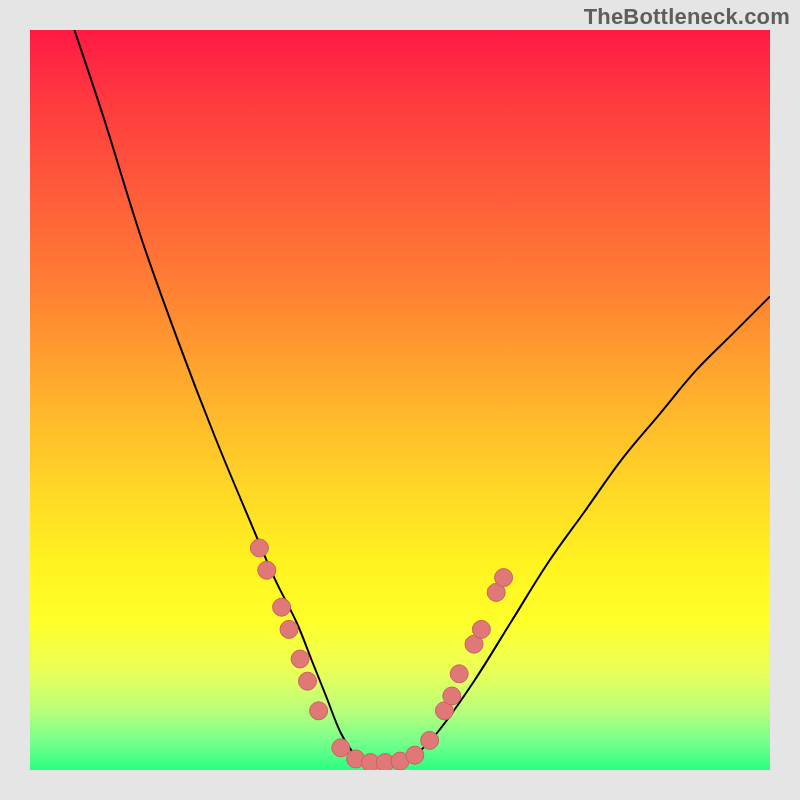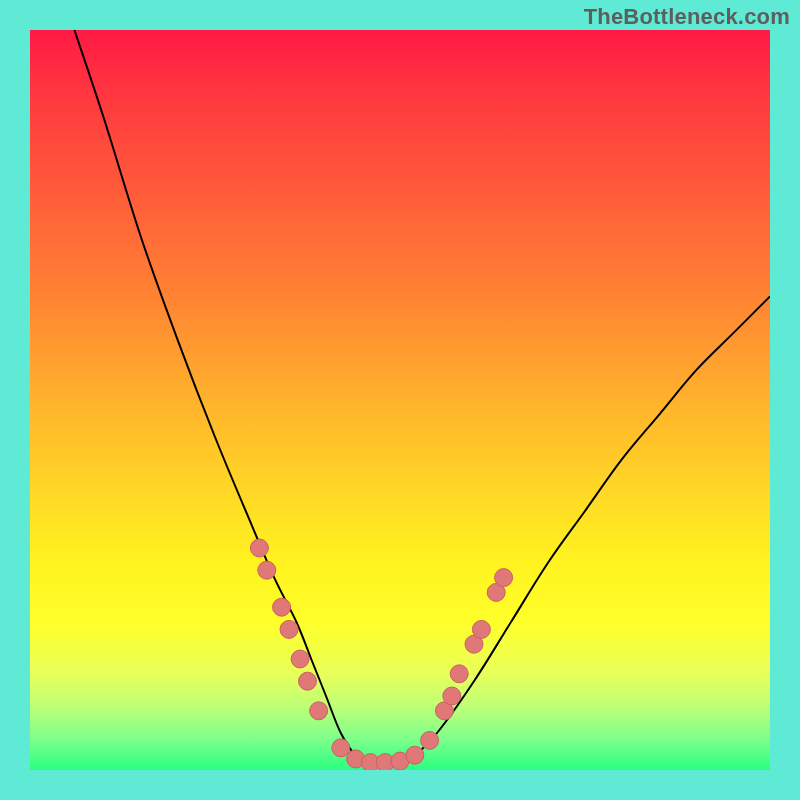--- a/index.html
+++ b/index.html
@@ -10,21 +10,21 @@
     background: #000;
     overflow: hidden;
     font-family: Arial, sans-serif;
   }
   .frame {
     position: absolute;
     top: 0;
     left: 0;
     width: 800px;
     height: 800px;
-    background: #5eead4;
+    background: #e5e5e5;
   }
   .plot {
     position: absolute;
     top: 30px;
     left: 30px;
     width: 740px;
     height: 740px;
     background: linear-gradient(to bottom,
       #ff1a44 0%,
       #ff3b3f 10%,

